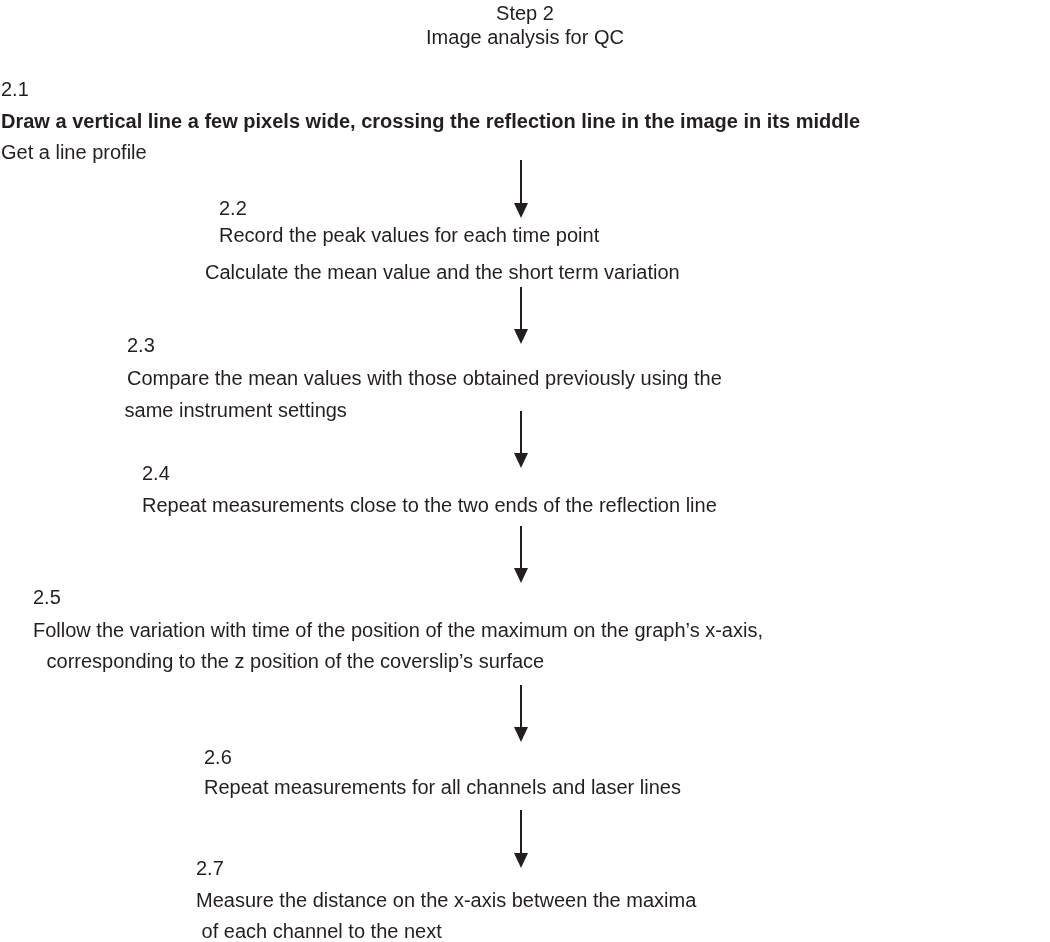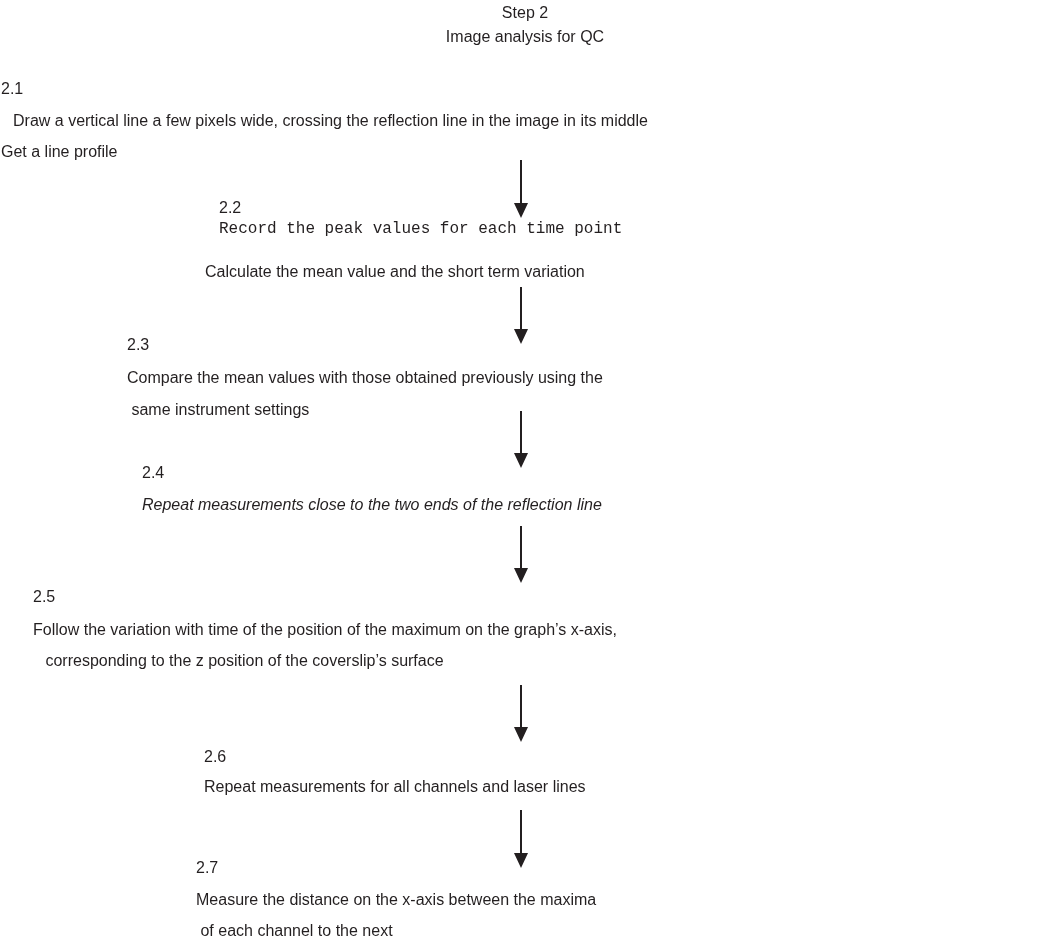--- a/index.html
+++ b/index.html
@@ -1,67 +1,67 @@
 <!DOCTYPE html>
 <html><head>
   <meta charset="utf-8">
   <style>
     html, body { margin: 0; padding: 0; background: #ffffff; }
     body { width: 1050px; height: 942px; position: relative; overflow: hidden;
            font-family: "Liberation Sans", sans-serif; color: #231f20; }
-    .t { position: absolute; font-size: 16px; line-height: 26px; white-space: pre; }
+    .t { position: absolute; font-size: 20px; line-height: 26px; white-space: pre; }
     .center { left: 0; width: 1050px; text-align: center; }
     .arrow { position: absolute; width: 14px; }
     .arrow .shaft { position: absolute; left: 6px; top: 0; width: 1.6px; background: #231f20; }
     .arrow .head { position: absolute; left: 0; width: 0; height: 0;
                    border-left: 7px solid transparent; border-right: 7px solid transparent;
                    border-top: 15px solid #231f20; }
   </style>
 </head>
 <body>
 
 <div class="t center" style="top:0px;">Step 2</div>
 <div class="t center" style="top:24px;">Image analysis for QC</div>
 
 <div>
   <div class="t" style="left:1px; top:76px;">2.1</div>
-  <div class="t" style="left:13px; top:108px;">Draw a vertical line a few pixels wide, crossing the reflection line in the image in its middle</div>
+  <div class="t" style="left:1px; top:108px;font-weight:bold;">Draw a vertical line a few pixels wide, crossing the reflection line in the image in its middle</div>
   <div class="t" style="left:1px; top:139px;">Get a line profile</div>
 </div>
 
 <div class="arrow" style="left:514px; top:160px; height:58px;">
   <div class="shaft" style="height:46px;"></div>
     <div class="head" style="top:43px;"></div>
 </div>
 
 <div>
   <div class="t" style="left:219px; top:195px;text-align:right;">2.2</div>
-  <div class="t" style="left:219px; top:216px;font-family:Liberation Mono, monospace;">Record the peak values for each time point</div>
+  <div class="t" style="left:219px; top:222px;">Record the peak values for each time point</div>
   <div class="t" style="left:205px; top:259px;">Calculate the mean value and the short term variation</div>
 </div>
 
 <div class="arrow" style="left:514px; top:287px; height:57px;">
   <div class="shaft" style="height:45px;"></div>
     <div class="head" style="top:42px;"></div>
 </div>
 
 <div>
   <div class="t" style="left:127px; top:332px;text-align:center;">2.3</div>
   <div class="t" style="left:127px; top:365px;">Compare the mean values with those obtained previously using the</div>
-  <div class="t" style="left:127px; top:397px;"> same instrument settings</div>
+  <div class="t" style="left:119px; top:397px;"> same instrument settings</div>
 </div>
 
 <div class="arrow" style="left:514px; top:411px; height:57px;">
   <div class="shaft" style="height:45px;"></div>
     <div class="head" style="top:42px;"></div>
 </div>
 
 <div>
   <div class="t" style="left:142px; top:460px;">2.4</div>
-  <div class="t" style="left:142px; top:492px;font-style:italic;">Repeat measurements close to the two ends of the reflection line</div>
+  <div class="t" style="left:142px; top:492px;">Repeat measurements close to the two ends of the reflection line</div>
 </div>
 
 <div class="arrow" style="left:514px; top:526px; height:57px;">
   <div class="shaft" style="height:45px;"></div>
     <div class="head" style="top:42px;"></div>
 </div>
 
 <div>
   <div class="t" style="left:33px; top:584px;">2.5</div>
   <div class="t" style="left:33px; top:617px;">Follow the variation with time of the position of the maximum on the graph’s x-axis,</div>

